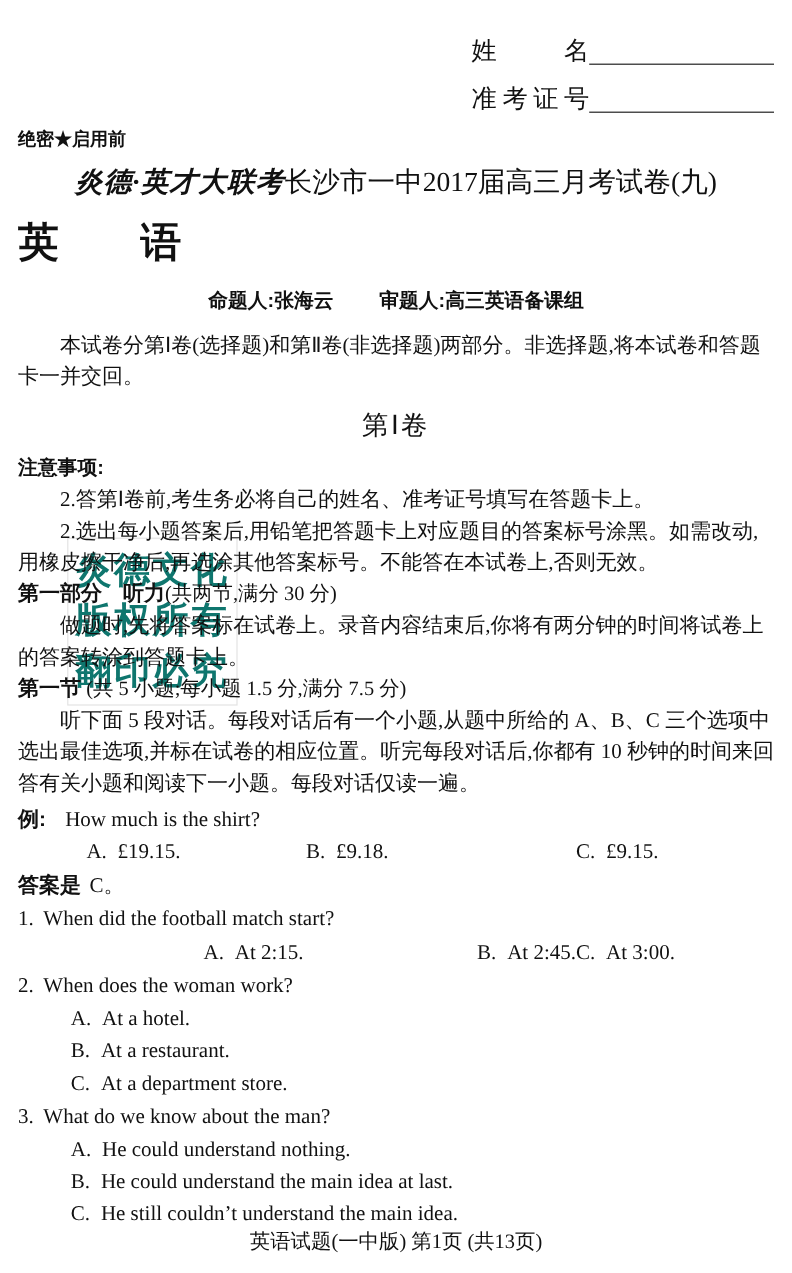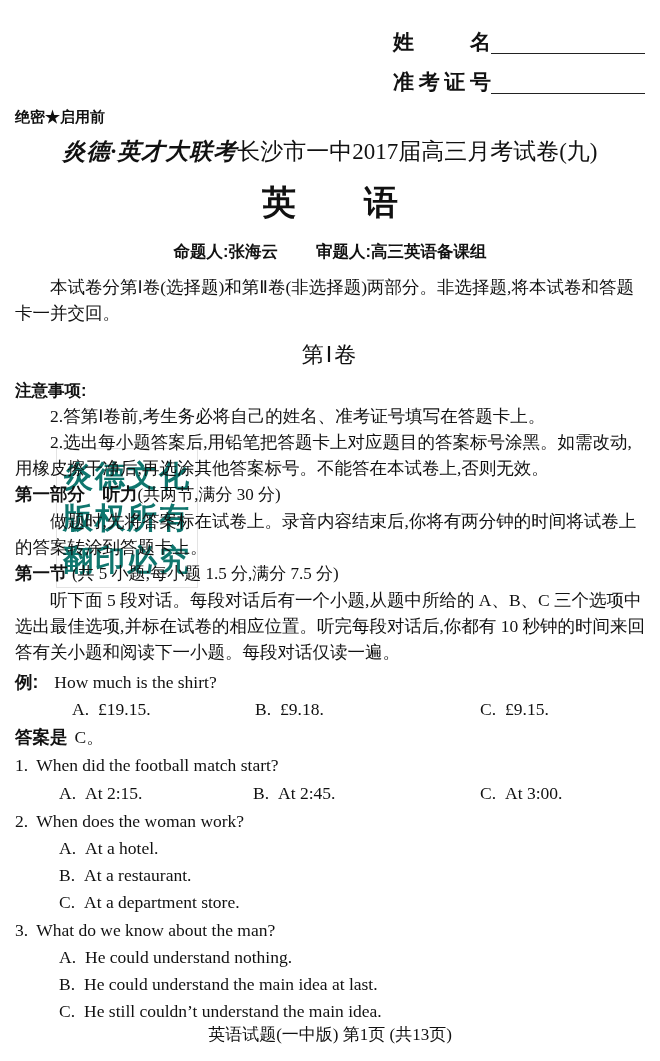--- a/index.html
+++ b/index.html
@@ -23,58 +23,58 @@
     width:142px; padding:6px 4px;
     border:1px solid #e3e3e3;
     text-align:center;
   }
   .watermark div {
     font-family:"Liberation Sans", sans-serif;
     font-size:30px; line-height:42px; font-weight:bold;
     color:#0f766e; letter-spacing:2px; white-space:nowrap;
   }
   
-  .fill-area { width:252px; margin-left:auto;font-weight:bold; }
+  .fill-area { width:252px; margin-left:auto; }
   .fill-row { display:flex; align-items:flex-end; height:40px; }
   .fill-label {
     display:inline-block; width:98px; font-size:21px; line-height:24px;
     text-align:justify; text-align-last:justify;
   }
   .blank { flex:1; border-bottom:1px solid #222; height:100%; }
   
   .secrecy {
     margin-top:10px;
     font-family:"Liberation Sans", sans-serif;
     font-weight:bold; font-size:15px;
   }
   .exam-title { text-align:center; margin-top:6px; font-size:23px; line-height:32px; white-space:nowrap; }
   .exam-title .brand { font-weight:bold; font-style:italic; letter-spacing:1px; }
   .subject {
-    text-align:center; margin-top:12px;
+    margin-top:12px;
     font-family:"Liberation Sans", sans-serif;
     font-weight:bold; font-size:34px; line-height:44px;
   }
   .setters {
     display:flex; justify-content:center; gap:38px; margin-top:16px;
     font-family:"Liberation Sans", sans-serif;
     font-weight:bold; font-size:16.5px; line-height:22px;
   }
   .para { text-indent:2em; }
   .intro { margin-top:12px; }
   .volume-title { text-align:center; font-size:22px; line-height:30px; margin:14px 0 8px 0; font-weight:normal; letter-spacing:2px; }
   .sans-bold { font-family:"Liberation Sans", sans-serif; font-weight:bold; }
   .notes-heading { font-size:16.5px; line-height:25px; }
   .kai { font-size:17px;margin-top:40px; }
   .part-heading, .section-heading { line-height:26px; }
   .part-heading .sans-bold, .section-heading .sans-bold { font-size:17.5px; }
   
   .example-row { display:flex; margin-top:4px; }
   .example-label { font-family:"Liberation Sans", sans-serif; font-weight:bold; margin-right:16px; }
   .opt-row { display:flex; padding-left:57px; line-height:28px; }
-  .opt-row.q { padding-left:44px; }
+  .opt-row.q { padding-left:44px;text-align:right; }
   .opt-row .c1 { width:183px; }
   .opt-row.q .c1 { width:194px; }
   .opt-row .c2 { width:225px; }
   .opt-row.q .c2 { width:227px; }
   .ol { margin-right:9px; }
   .answer-line { line-height:28px; }
   .answer-line .val { margin-left:7px; font-family:"Liberation Serif", serif; font-weight:normal; }
   .question { line-height:27px; margin-top:1px; }
   .qnum { margin-right:8px; }
   .block-opts { padding-left:44px; }

